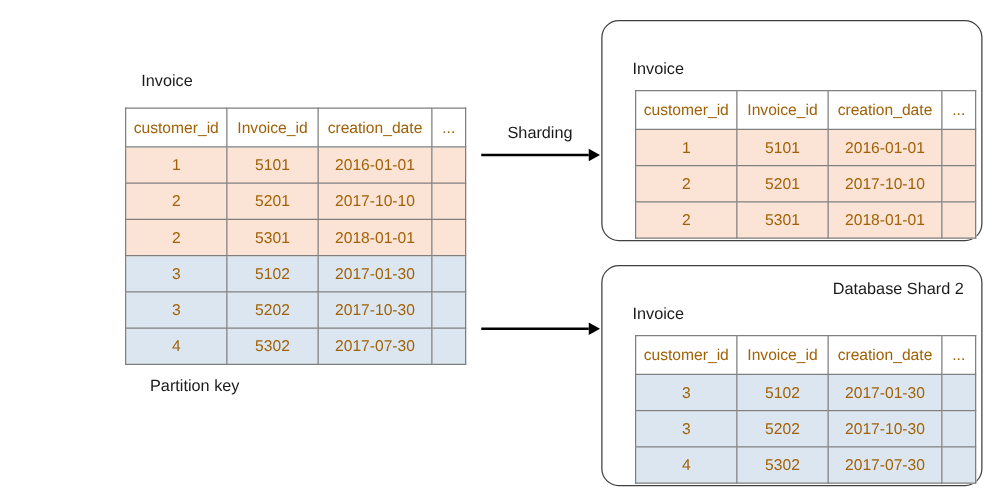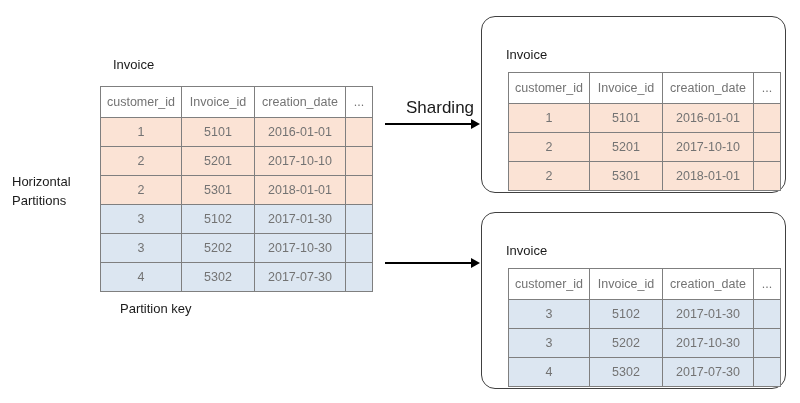--- a/index.html
+++ b/index.html
@@ -51,21 +51,21 @@
     position: absolute;
     border-collapse: collapse;
     table-layout: fixed;
     background: #ffffff;
   }
   table.grid td, table.grid th {
     border: 1px solid #7f7f7f;
     font-weight: normal;
     font-size: 12.5px;
     text-align: center;
-    color: #737373;
+    color: #a16207;
     padding: 0;
     height: 28px;
     line-height: 28px;
   }
   table.grid th {
     background: #ffffff;
     height: 30px;
     line-height: 30px;
     font-size: 12.5px;
   }
@@ -146,31 +146,29 @@
   #arrow-1 .head  { left: 86px; }
 
   #arrow-2 { left: 385px; top: 257px; width: 95px; }
   #arrow-2 .shaft { width: 86px; }
   #arrow-2 .head  { left: 86px; }
 
   .arrow-caption {
     position: absolute;
     left: 406px;
     top: 98px;
-    font-size: 17px;
+    font-size: 13px;
     white-space: pre;
   }
 </style>
 </head>
 <body>
 
 <div class="canvas">
 
-  <div class="label side-label">Horizontal
-Partitions</div>
 
   <div class="label src-caption">Invoice</div>
 
   <table class="grid" id="source-table">
     <thead>
       <tr>
         <th class="c-cust">customer_id</th>
         <th class="c-inv">Invoice_id</th>
         <th class="c-date">creation_date</th>
         <th class="c-dots">...</th>
@@ -259,20 +257,21 @@
           <td class="peach">2</td>
           <td class="peach">5301</td>
           <td class="peach">2018-01-01</td>
           <td class="peach"></td>
         </tr>
       </tbody>
     </table>
   </div>
 
   <div class="shard-panel" id="shard-panel-2">
+    <div class="shard-title">Database Shard 2</div>
     <div class="shard-caption">Invoice</div>
 
     <table class="grid shard-table">
       <thead>
         <tr>
           <th class="c-cust">customer_id</th>
           <th class="c-inv">Invoice_id</th>
           <th class="c-date">creation_date</th>
           <th class="c-dots">...</th>
         </tr>

